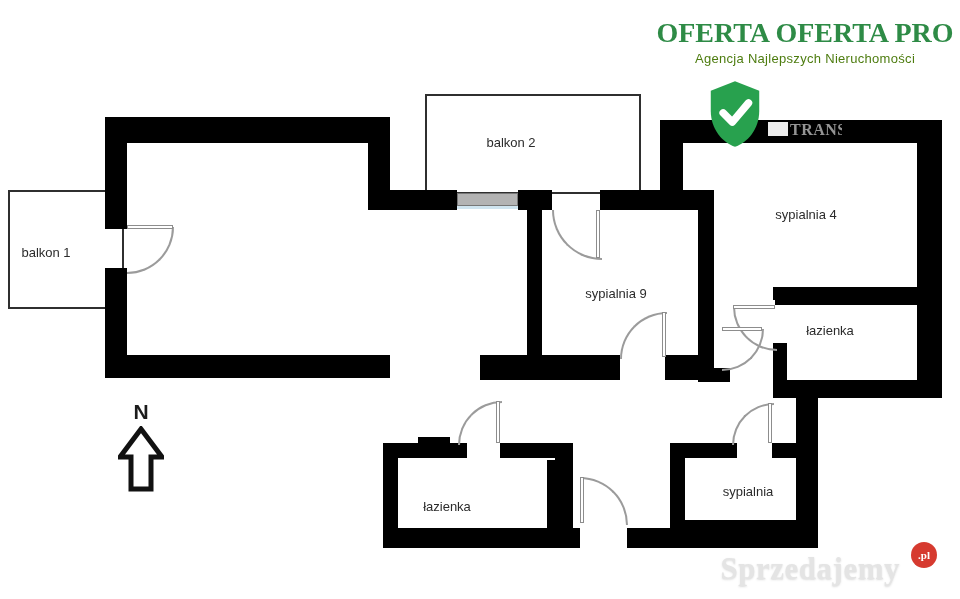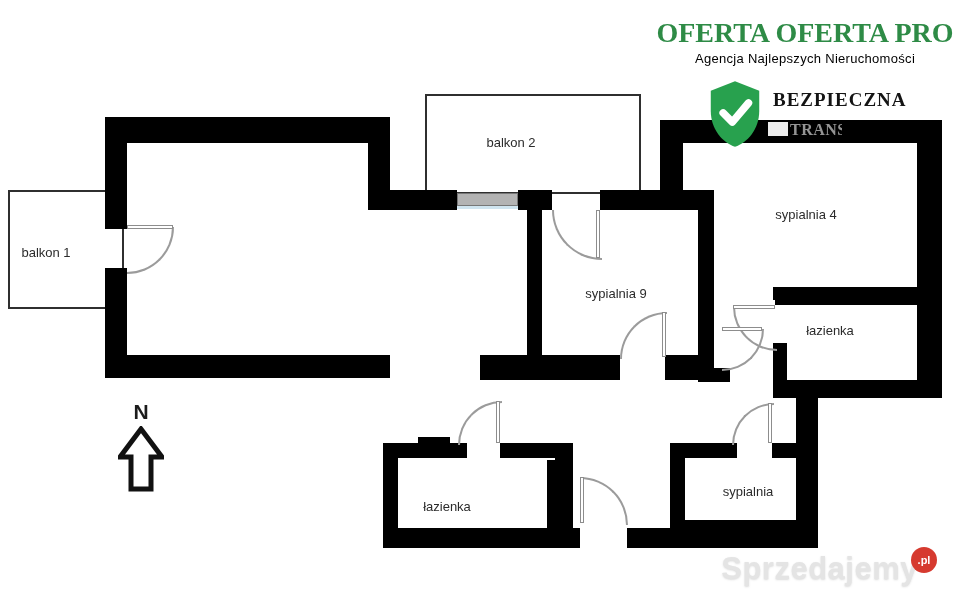--- a/index.html
+++ b/index.html
@@ -14,37 +14,37 @@
   .arc-bl{border-left:2px solid #9b9b9b;border-bottom:2px solid #9b9b9b;border-bottom-left-radius:100%;}
   .arc-tl{border-left:2px solid #9b9b9b;border-top:2px solid #9b9b9b;border-top-left-radius:100%;}
   .arc-tr{border-right:2px solid #9b9b9b;border-top:2px solid #9b9b9b;border-top-right-radius:100%;}
   .leaf{position:absolute;background:#fff;border:1px solid #8d8d8d;box-sizing:border-box;z-index:4;}
   .lbl{position:absolute;transform:translate(-50%,-50%);font-size:13px;color:#2b2b2b;
        white-space:nowrap;z-index:5;}
   .lbl.big{font-size:20px;}
   .brand{position:absolute;left:655px;top:18px;width:300px;text-align:center;z-index:6;}
   .brand-title{font-family:"Liberation Serif",serif;font-weight:bold;font-size:28px;
        color:#2e8b46;letter-spacing:0px;line-height:30px;}
-  .brand-sub{font-size:13px;color:#000000;margin-top:3px;letter-spacing:0.3px;}
+  .brand-sub{font-size:13px;color:#4d7c0f;margin-top:3px;letter-spacing:0.3px;}
   .shield{position:absolute;left:701px;top:79px;width:68px;height:70px;z-index:6;}
   .bezpieczna{position:absolute;left:773px;top:89px;font-family:"Liberation Serif",serif;
        font-weight:bold;font-size:19px;color:#141414;letter-spacing:1px;z-index:6;}
   .trans-sliver{position:absolute;left:768px;top:122px;width:20px;height:14px;background:#ececec;z-index:7;}
   .trans-text{position:absolute;left:790px;top:120px;width:52px;height:20px;overflow:hidden;
        font-family:"Liberation Serif",serif;font-weight:bold;font-size:16px;line-height:20px;
        color:#949494;letter-spacing:0.5px;z-index:7;}
   .compass-n{position:absolute;left:141px;top:412px;transform:translate(-50%,-50%);
        font-size:21px;font-weight:bold;color:#1c1c1c;z-index:5;}
   .compass-arrow{position:absolute;left:118px;top:426px;z-index:5;}
-  .watermark{position:absolute;right:16px;bottom:12px;display:flex;align-items:center;z-index:8;}
+  .watermark{position:absolute;right:16px;bottom:12px;display:flex;align-items:flex-start;z-index:8;font-family:Liberation Serif, serif;}
   .wm-text{font-size:31px;font-weight:bold;color:#e4e4e4;letter-spacing:0.5px;
        text-shadow:0 1px 2px rgba(130,130,130,.28);}
   .wm-circle{width:26px;height:26px;border-radius:50%;background:#d63a2f;color:#fff;
        font-size:11px;font-weight:bold;display:flex;align-items:center;justify-content:center;
-       transform:translate(-7px,-9px);}
+       transform:translate(-7px,-9px);margin-left:18px;}
 </style>
 </head>
 <body>
 
 <div id="stage">
 
   <div class="balcony" style="left:8px;top:190px;width:112px;height:115px;"></div>
   <div class="balcony" style="left:425px;top:94px;width:212px;height:96px;"></div>
 
   <div class="wall" style="left:105px;top:117px;width:285px;height:26px;"></div>
@@ -127,21 +127,20 @@
     <div class="brand-title">OFERTA OFERTA PRO</div>
     <div class="brand-sub">Agencja Najlepszych Nieruchomości</div>
   </div>
 
   <div class="shield">
     <svg width="68" height="70" viewBox="0 0 24 26">
       <path d="M12 0.8 L21 4.4 V11.8 C21 18.8 16.6 23.6 12 25.2 C7.4 23.6 3 18.8 3 11.8 V4.4 Z" fill="#28a14e"></path>
       <path d="M7.6 12.6 L11 16 L17 8.9" fill="none" stroke="#ffffff" stroke-width="2.8" stroke-linecap="round" stroke-linejoin="round"></path>
     </svg>
   </div>
-  <div class="bezpieczna">BEZPIECZNA</div>
   <div class="trans-sliver"></div>
   <div class="trans-text">TRANSAKCJA</div>
 
   <div class="watermark">
     <span class="wm-text">Sprzedajemy</span>
     <span class="wm-circle">.pl</span>
   </div>
 
 </div>
 

